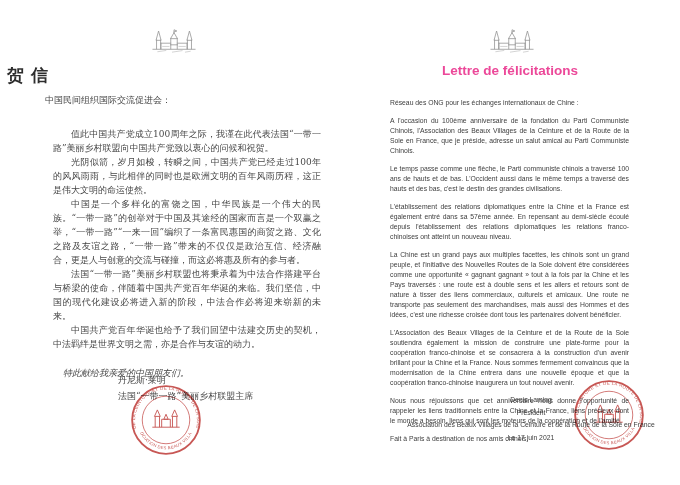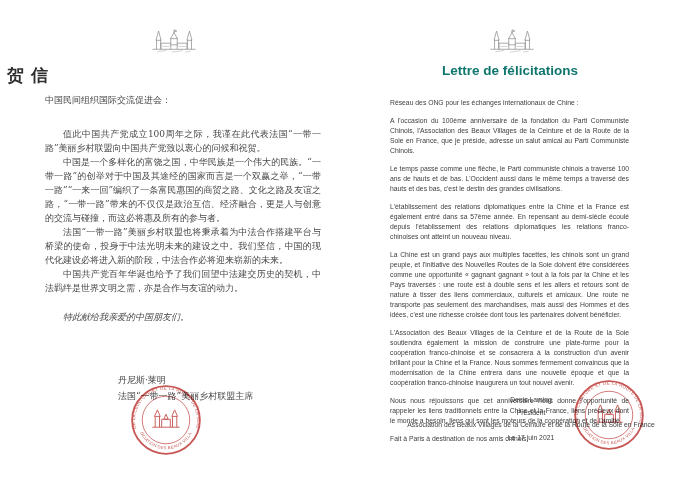--- a/index.html
+++ b/index.html
@@ -29,33 +29,33 @@
     font-size:17px; font-weight:600; color:#2d2d2d;
     letter-spacing:7px; text-indent:7px;
   }
   .zh-body {
     position:absolute; left:45px; top:93px; width:276px;
     font-family:"DejaVu Serif","Liberation Serif",serif;
     font-size:9px; line-height:14px; color:#474747;
     text-align:justify;
   }
   .zh-salutation { margin-bottom:20px; }
-  .zh-para { text-indent:2em; }
+  .zh-para { text-indent:2em;margin-left:8px; }
   .zh-closing { text-indent:2em; margin-top:15px;font-style:italic; }
   .zh-signature {
     position:absolute; left:118px; top:372px; width:205px;
     font-family:"DejaVu Serif","Liberation Serif",serif;
     font-size:9px; line-height:16px; color:#474747;
   }
 
   
   .fr-title {
     position:absolute; top:63px; left:0; width:340px;
     text-align:center;
-    font-size:13.5px; font-weight:bold; color:#0f766e;
+    font-size:13.5px; font-weight:bold; color:#ec4899;
   }
   .fr-body {
     position:absolute; left:50px; top:98px; width:239px;
     font-size:6.8px; line-height:10px; color:#3d3d3d;
     text-align:justify;
   }
   .fr-salutation { margin-bottom:8px; }
   .fr-para { margin-bottom:8px; }
   .fr-closing { margin-bottom:0; }
   .fr-signature {
@@ -101,22 +101,23 @@
         <path d="M18 24 H26 M38 24 H46"></path>
       </g>
     </svg>
   </div>
 
   <div class="zh-title">贺信</div>
 
   <div class="zh-body">
     <div class="zh-salutation">中国民间组织国际交流促进会：</div>
     <p class="zh-para">值此中国共产党成立100周年之际，我谨在此代表法国“一带一路”美丽乡村联盟向中国共产党致以衷心的问候和祝贺。</p>
+    <p class="zh-para">光阴似箭，岁月如梭，转瞬之间，中国共产党已经走过100年的风风雨雨，与此相伴的同时也是欧洲文明的百年风雨历程，这正是伟大文明的命运使然。</p>
     <p class="zh-para">中国是一个多样化的富饶之国，中华民族是一个伟大的民族。“一带一路”的创举对于中国及其途经的国家而言是一个双赢之举，“一带一路”“一来一回”编织了一条富民惠国的商贸之路、文化之路及友谊之路，“一带一路”带来的不仅仅是政治互信、经济融合，更是人与创意的交流与碰撞，而这必将惠及所有的参与者。</p>
-    <p class="zh-para">法国“一带一路”美丽乡村联盟也将秉承着为中法合作搭建平台与桥梁的使命，投身于中法光明未来的建设之中。我们坚信，中国的现代化建设必将进入新的阶段，中法合作必将迎来崭新的未来。</p>
+    <p class="zh-para">法国“一带一路”美丽乡村联盟也将秉承着为中法合作搭建平台与桥梁的使命，伴随着中国共产党百年华诞的来临。我们坚信，中国的现代化建设必将进入新的阶段，中法合作必将迎来崭新的未来。</p>
     <p class="zh-para">中国共产党百年华诞也给予了我们回望中法建交历史的契机，中法羁绊是世界文明之需，亦是合作与友谊的动力。</p>
     <p class="zh-closing">特此献给我亲爱的中国朋友们。</p>
   </div>
 
   <div class="zh-signature">
     <div>丹尼斯·莱明</div>
     <div>法国“一带一路”美丽乡村联盟主席</div>
   </div>
 
   <div class="stamp stamp-left">

